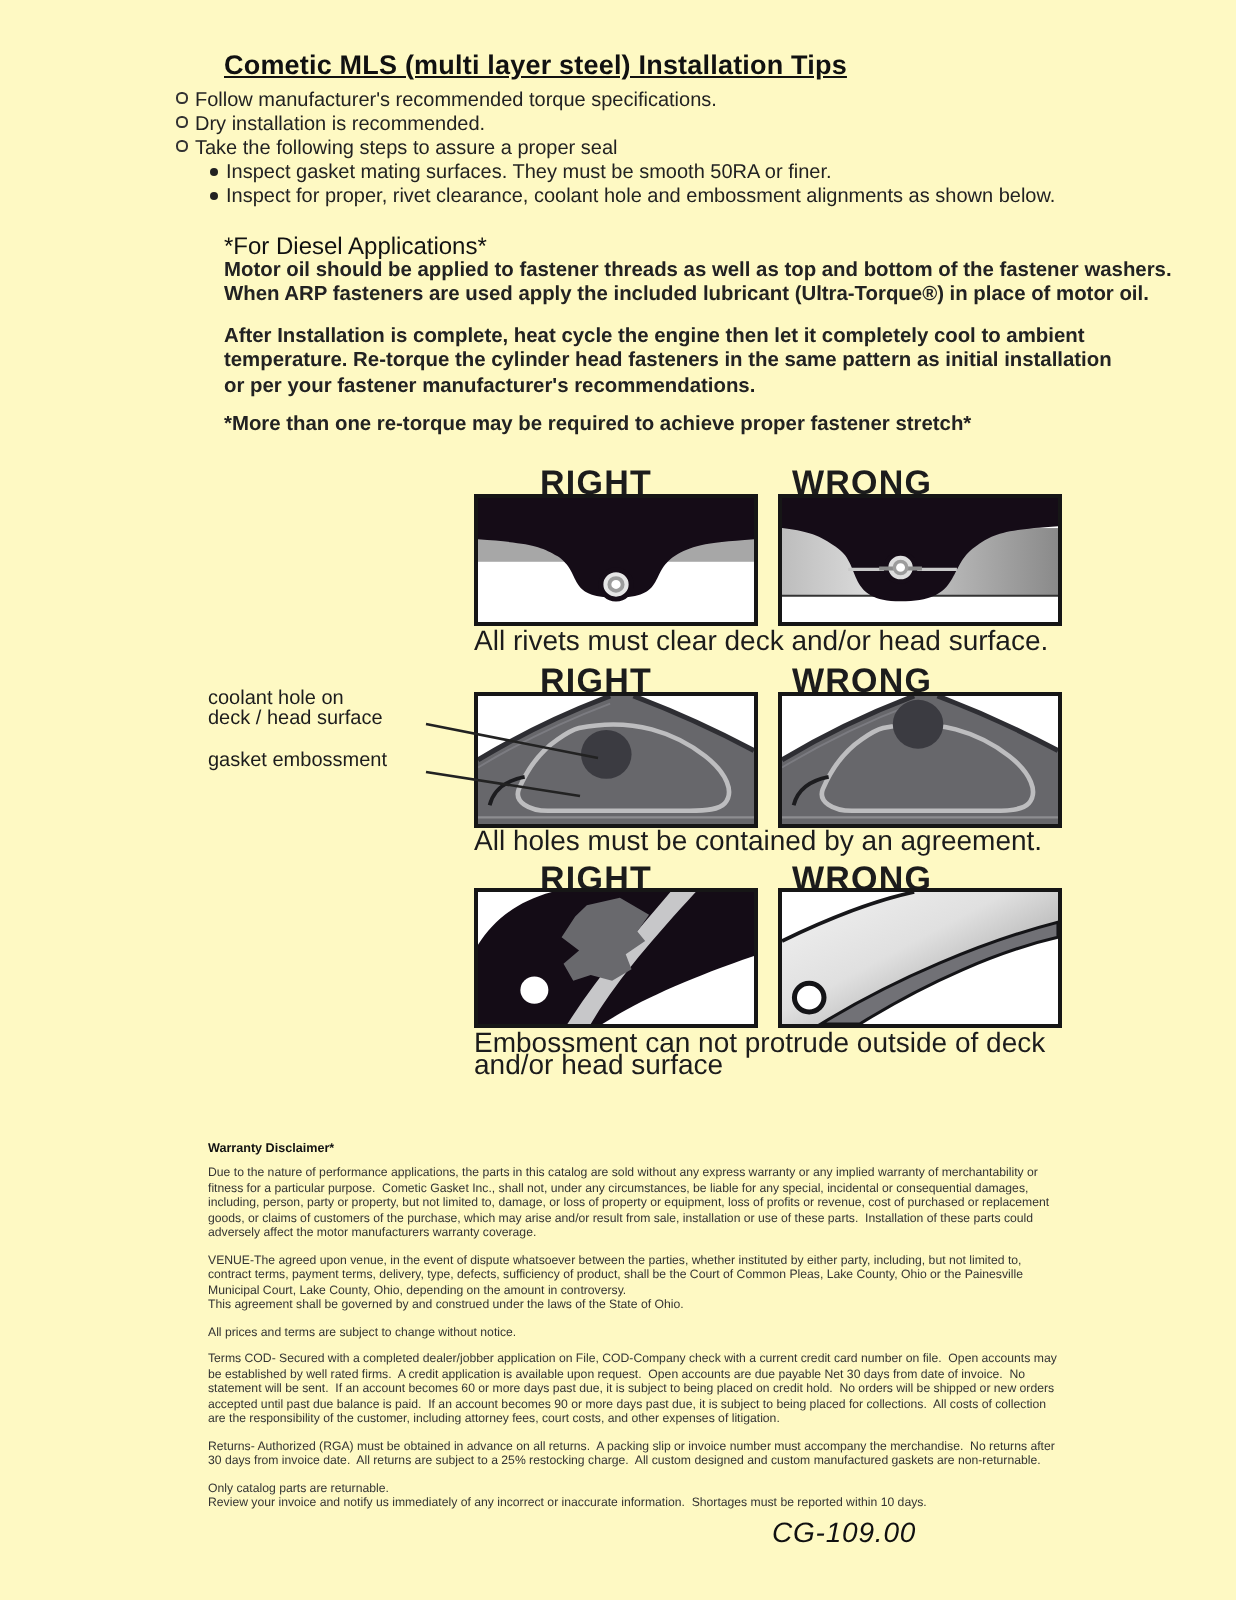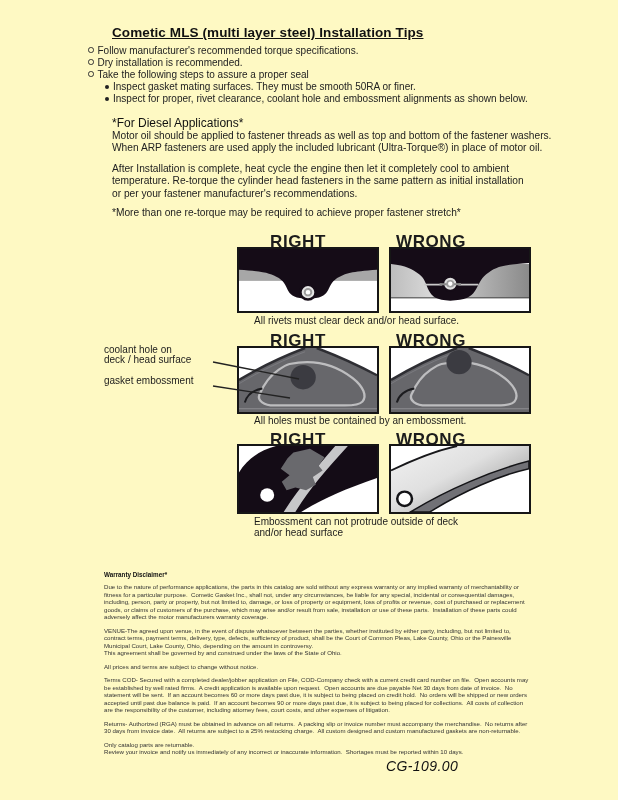--- a/index.html
+++ b/index.html
@@ -7,25 +7,25 @@
         font-family:"Liberation Sans",sans-serif;color:#1a1a1a;}
   .abs{position:absolute;}
   .title{left:112px;top:25px;font-size:13.5px;font-weight:bold;color:#111;
          text-decoration:underline;letter-spacing:0.1px;}
   .bullet-row{white-space:nowrap;font-size:10px;color:#222;}
   .o-dot{display:inline-block;width:3.5px;height:3.5px;border:1.1px solid #333;border-radius:50%;
          margin-right:4px;vertical-align:1.5px;}
   .f-dot{display:inline-block;width:4px;height:4px;background:#222;border-radius:50%;
          margin-right:4px;vertical-align:1.5px;}
   .diesel-h{left:112px;top:116px;font-size:12px;font-weight:normal;color:#111;}
-  .body-p{left:112px;font-size:10.2px;line-height:12.3px;white-space:pre;color:#222;}
+  .body-p{left:112px;font-size:10.2px;line-height:12.3px;white-space:pre;color:#222;font-weight:bold;}
   .dia-label{font-size:17px;font-weight:600;letter-spacing:0.6px;text-align:center;width:56px;color:#1c1c1c;}
   .dia-box{position:absolute;width:142px;border:2px solid #161616;box-sizing:border-box;background:#fff;}
   .dia-box svg{display:block;width:100%;height:100%;}
-  .caption{left:254px;font-size:10px;line-height:11px;white-space:pre;color:#1c1c1c;}
+  .caption{left:237px;font-size:14px;line-height:11px;white-space:pre;color:#1c1c1c;}
   .callout{position:absolute;font-size:10px;line-height:9.8px;text-align:left;white-space:pre;
            width:108px;color:#1c1c1c;}
   .pointer-overlay{position:absolute;left:210px;top:358px;width:96px;height:46px;z-index:5;}
   .disclaimer{left:104px;top:571px;width:450px;}
   .disc-h{font-size:6.3px;font-weight:bold;margin:0 0 5px 0;color:#111;}
   .disc-p{font-size:6.1px;line-height:7.5px;margin:0 0 6px 0;white-space:pre;color:#333;}
   .footer-code{left:386px;top:758px;font-size:14px;letter-spacing:0.4px;color:#111;font-style:italic;}
 </style>
 </head>
 <body>
@@ -106,21 +106,21 @@
       <path d="M142,0 L80,0 C98,7 122,18 142,29 Z" fill="#ffffff"></path>
       <path d="M0,34 C24,19 50,7 68,0" stroke="#2e2e33" stroke-width="2.6" fill="none"></path>
       <path d="M80,0 C98,7 122,18 142,29" stroke="#2e2e33" stroke-width="2.6" fill="none"></path>
       <path d="M0,38 C24,23 50,11 68,4" stroke="#84848a" stroke-width="1" fill="none" opacity="0.7"></path>
       <path d="M52,17 C80,11 102,20 117,32 C128,41 132,51 127,57 C124,60.5 117,61 109,61 L36,61 C26,61 18.5,56 21,49.5 C24.5,41 31,30 41,23 C44.5,20.5 48,18 52,17 Z" fill="none" stroke="#bdbdbf" stroke-width="2.4"></path>
       <path d="M6,58 C8,50 14,45 24,43" stroke="#1c1c1f" stroke-width="2" fill="none"></path>
       <line x1="0" y1="64.5" x2="142" y2="64.5" stroke="#8d8d90" stroke-width="1.2"></line>
       <circle cx="70" cy="15" r="13" fill="#3b3b41"></circle>
     </svg>
   </div>
-  <div class="abs caption" style="top:415px">All holes must be contained by an embossment.</div>
+  <div class="abs caption" style="top:415px">All holes must be contained by an agreement.</div>
 
   <div class="callout" style="left:104px;top:345px">coolant hole on
 deck / head surface</div>
   <div class="callout" style="left:104px;top:376px">gasket embossment</div>
   <svg class="pointer-overlay" viewBox="0 0 96 46">
     <line x1="3" y1="4" x2="89" y2="21" stroke="#222222" stroke-width="1.3"></line>
     <line x1="3" y1="28" x2="80" y2="40" stroke="#222222" stroke-width="1.3"></line>
   </svg>
 
   <div class="abs dia-label" style="left:270px;top:430px">RIGHT</div>

